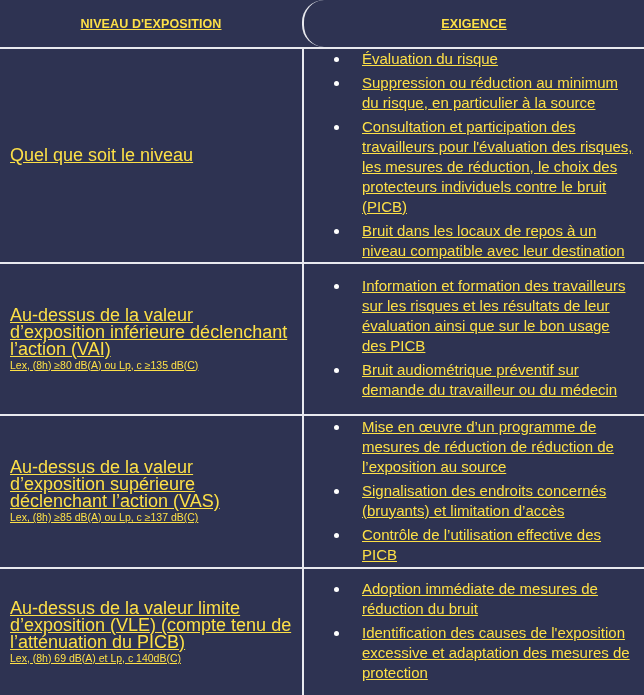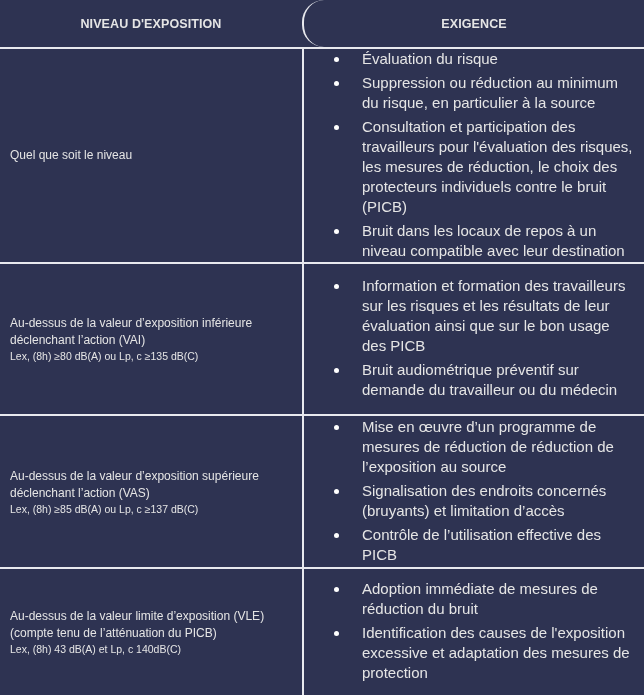--- a/index.html
+++ b/index.html
@@ -1,25 +1,25 @@
 <!DOCTYPE html>
 <html><head>
 <meta charset="utf-8">
 <style>
   html, body { margin:0; padding:0; background:#ffffff; }
   body { width:644px; height:695px; overflow:hidden; font-family:"Liberation Sans", sans-serif; }
   .tbl { position:relative; width:644px; height:695px; background:#2e3352; }
   .row { position:absolute; left:0; width:644px; display:flex; box-sizing:border-box; }
-  .cell { box-sizing:border-box; color:#e5e5e5; height:100%; }
+  .cell { box-sizing:border-box; color:#fde047; height:100%;text-decoration:underline; }
   .c1 { width:302px; padding:0 10px; display:flex; flex-direction:column; justify-content:center; }
   .c2 { width:342px; border-left:2px solid #e8e9ee; padding:0 8px 0 30px; display:flex; flex-direction:column; justify-content:center; }
   .hline { position:absolute; left:0; width:644px; height:2px; background:#e8e9ee; }
   .hdr .cell { display:flex; align-items:center; justify-content:center; font-weight:bold; font-size:12.5px; letter-spacing:0.1px; }
   .hdr .c2 { padding:0;border-radius:22px; }
-  .main { font-size:12px; line-height:17px; }
+  .main { font-size:18px; line-height:17px; }
   .sub { font-size:10.5px; line-height:14px; }
   ul { list-style:none; margin:0; padding:0; }
   li { position:relative; padding-left:28px; font-size:15px; line-height:20px; margin:2px 0 4px 0; }
   li .bullet { position:absolute; left:0; top:8px; width:5px; height:5px; border-radius:50%; background:#ffffff; }
 </style>
 </head>
 <body>
 
 <div class="tbl">
 
@@ -69,21 +69,21 @@
         <li><span class="bullet"></span><span>Signalisation des endroits concernés (bruyants) et limitation d’accès</span></li>
         <li><span class="bullet"></span><span>Contrôle de l’utilisation effective des PICB</span></li>
       </ul>
     </div>
   </div>
   <div class="hline" style="top:567px;"></div>
 
   <div class="row" style="top:569px;height:126px;">
     <div class="cell c1">
       <div class="main">Au-dessus de la valeur limite d’exposition (VLE) (compte tenu de l’atténuation du PICB)</div>
-      <div class="sub">Lex, (8h) 43 dB(A) et Lp, c 140dB(C)</div>
+      <div class="sub">Lex, (8h) 69 dB(A) et Lp, c 140dB(C)</div>
     </div>
     <div class="cell c2">
       <ul>
         <li><span class="bullet"></span><span>Adoption immédiate de mesures de réduction du bruit</span></li>
         <li><span class="bullet"></span><span>Identification des causes de l'exposition excessive et adaptation des mesures de protection</span></li>
       </ul>
     </div>
   </div>
 
 </div>

